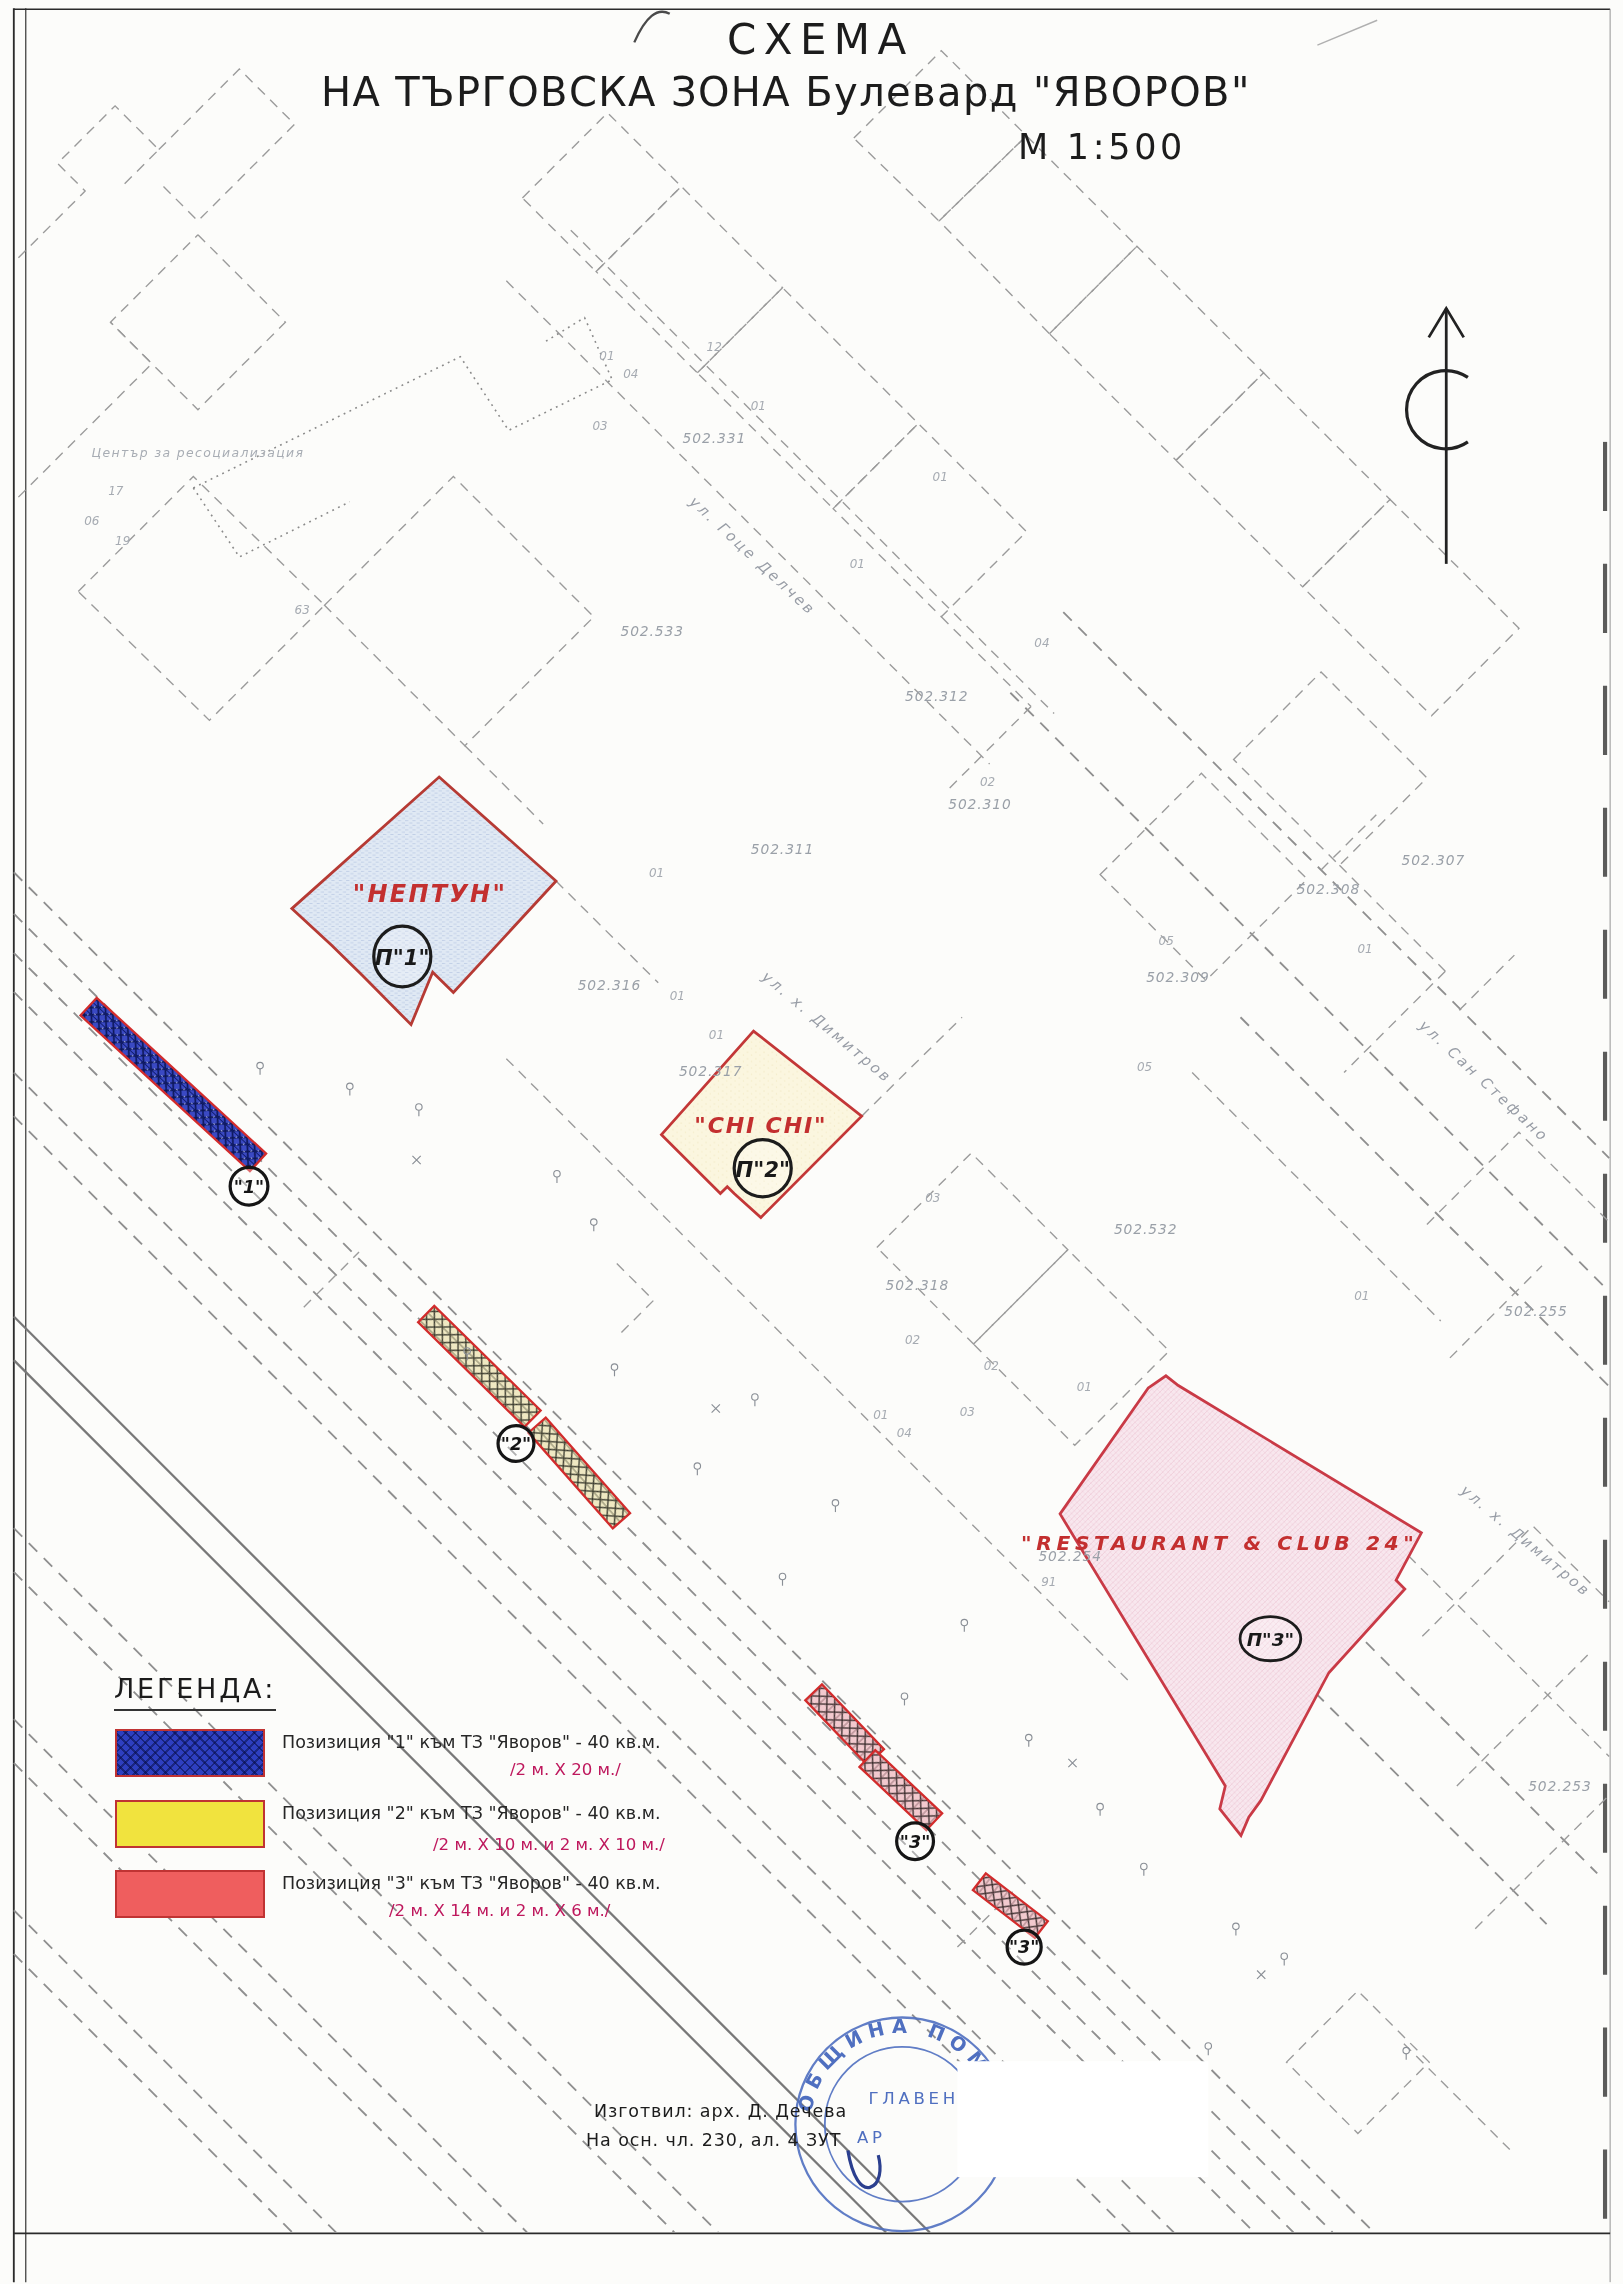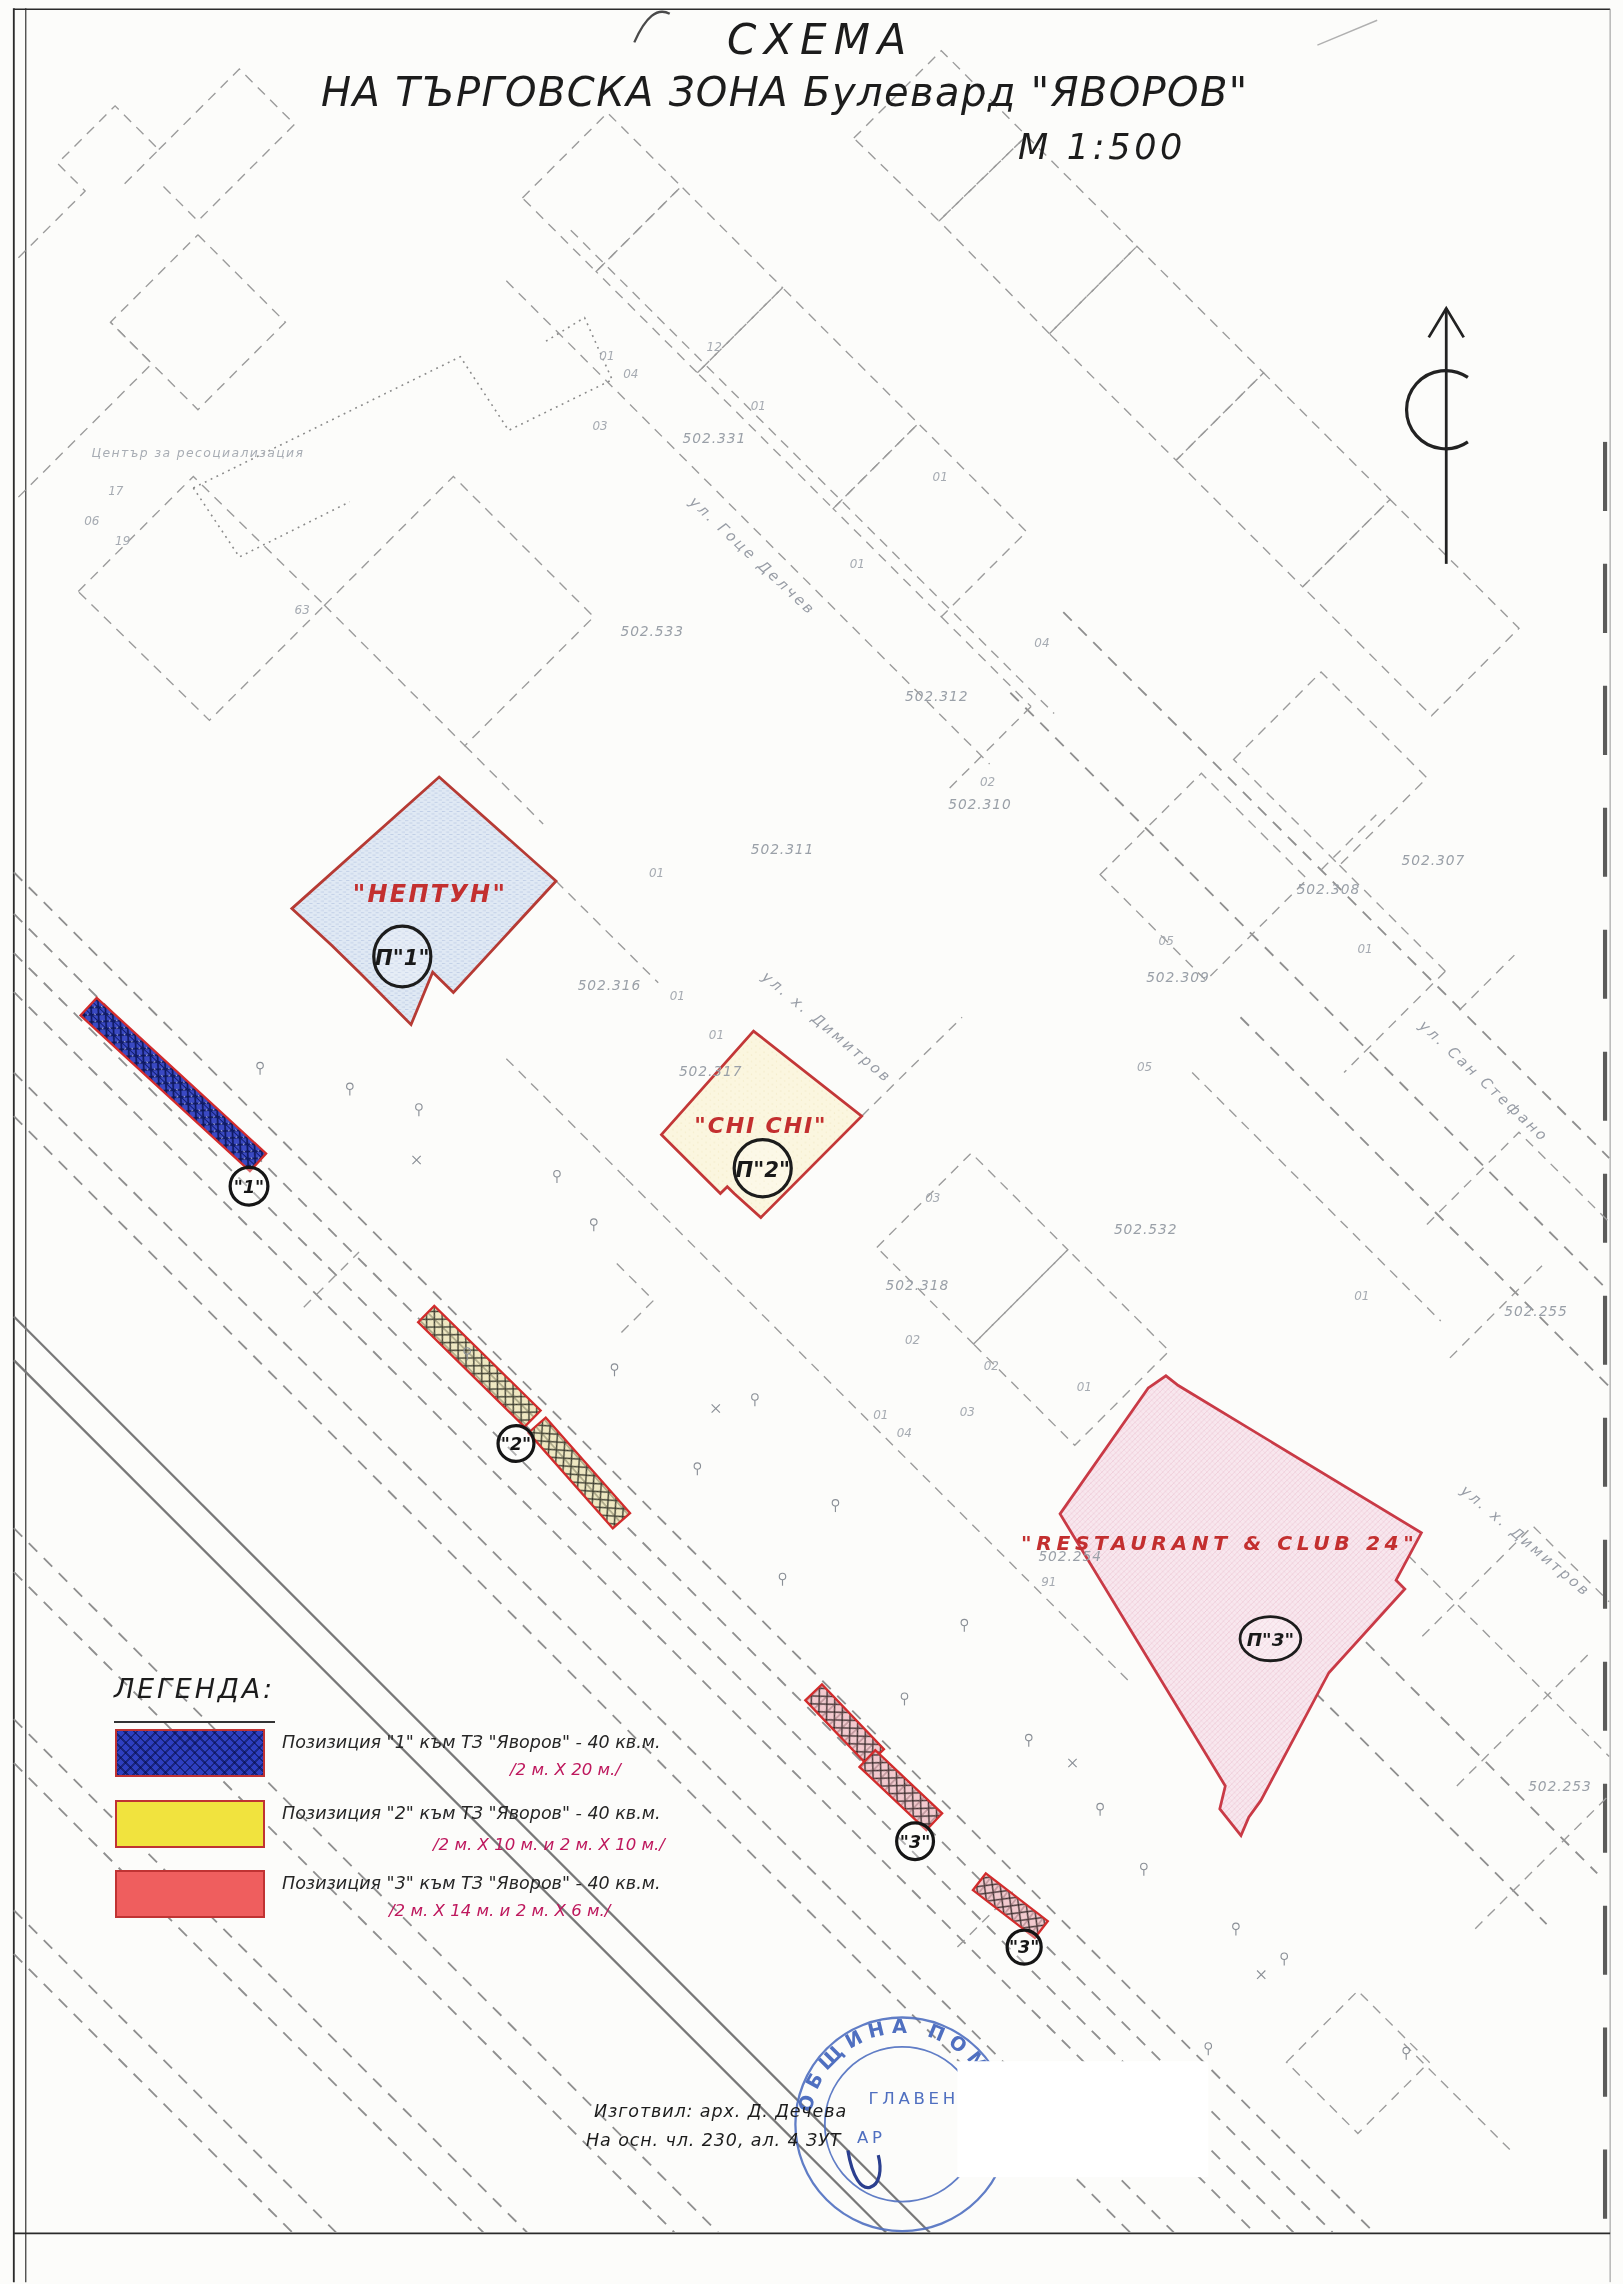--- a/index.html
+++ b/index.html
@@ -26,27 +26,27 @@
   .stampi { font-family:"DejaVu Sans",sans-serif; font-size:36px; letter-spacing:8px; fill:#4f6fc0; text-anchor:middle; }
 
   
   .dash   { stroke:#9b9b9b; stroke-width:3;   fill:none; stroke-dasharray:22 16; }
   .dashRd { stroke:#8f8f8f; stroke-width:4;   fill:none; stroke-dasharray:26 20; }
   .solidg { stroke:#787878; stroke-width:5;   fill:none; }
   .dot    { stroke:#8a8a8a; stroke-width:3.5; fill:none; stroke-dasharray:4 10; }
   .sym    { stroke:#8a8f96; stroke-width:2.5; fill:none; }
 
   
-  .t { position:absolute; font-style:italic; color:#1c1c1c; white-space:nowrap; line-height:1; }
+  .t { position:absolute; color:#1c1c1c; white-space:nowrap; line-height:1; }
   .title1 { left:727px; top:19.3px;  font-size:42px; letter-spacing:7.4px; }
   .title2 { left:321px;  top:72px; font-size:40px; letter-spacing:1.4px; }
   .titleScale { left:1018px; top:130px; font-size:35px; letter-spacing:3.7px; }
 
   .legendHead { left:114px; top:1675px; font-size:27px; letter-spacing:2.8px;
-                border-bottom:2.3px solid #333; padding-bottom:19px; }
+                border-bottom:2.3px solid #333; padding-bottom:7px; }
   .sw { position:absolute; left:115px; width:150px; height:48px; border:2.3px solid #c03333; box-sizing:border-box; }
   .sw1 { top:1729px;
          background:
            repeating-linear-gradient(45deg,  rgba(6,12,70,.55) 0 1.8px, rgba(0,0,0,0) 1.8px 7px),
            repeating-linear-gradient(-45deg, rgba(6,12,70,.50) 0 1.8px, rgba(0,0,0,0) 1.8px 7px),
            #2e3fc0; }
   .sw2 { top:1800px; background:#f1e33e; }
   .sw3 { top:1870px; background:#ef5e5e; }
   .li  { font-size:17.5px; color:#262626; }
   .ld  { font-size:16.6px; color:#be185d; }

